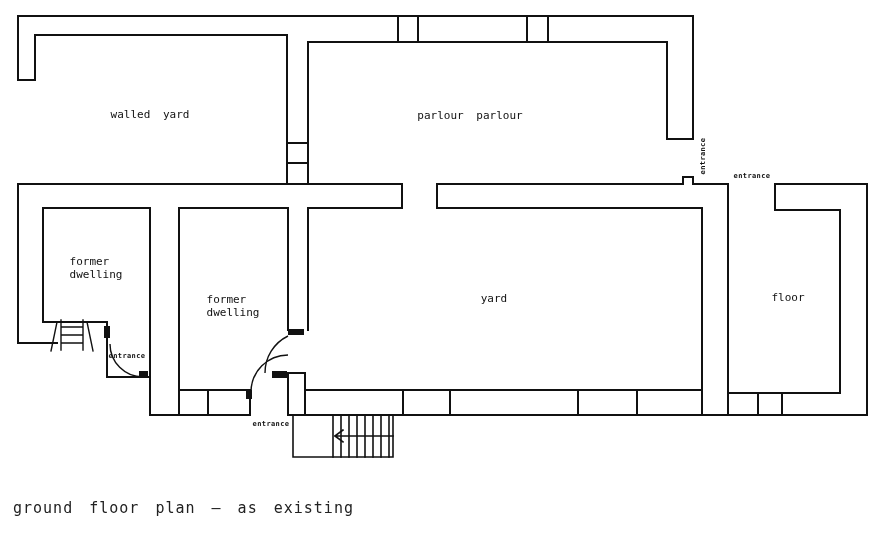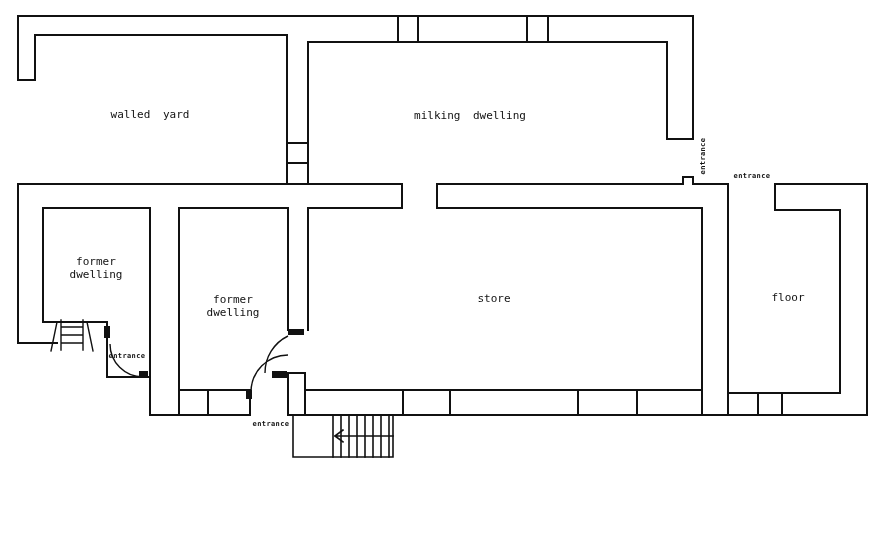--- a/index.html
+++ b/index.html
@@ -4,21 +4,21 @@
 <style>
   html,body{margin:0;padding:0;background:#fff;}
   #stage{
     position:relative;width:886px;height:537px;background:#fff;overflow:hidden;
     font-family:"DejaVu Sans Mono", monospace;
   }
   #plan-svg{position:absolute;left:0;top:0;}
   .room-label{
     position:absolute;transform:translate(-50%,-50%);
     font-size:11px;color:#111;letter-spacing:0px;word-spacing:6px;
-    text-align:center;line-height:13px;white-space:pre;
+    line-height:13px;white-space:pre;
   }
   .entrance-label{
     position:absolute;transform:translate(-50%,-50%);
     font-size:7px;font-weight:bold;color:#111;letter-spacing:0.4px;white-space:nowrap;
   }
   .entrance-label.vertical{transform:translate(-50%,-50%) rotate(-90deg);}
   .caption{
     position:absolute;left:13px;top:499px;
     font-size:15px;color:#222;letter-spacing:1px;word-spacing:6px;white-space:nowrap;
   }
@@ -78,32 +78,33 @@
       <rect x="104" y="326" width="6" height="12"></rect>
       <rect x="139" y="371" width="9" height="7"></rect>
       <rect x="246" y="390" width="6" height="9"></rect>
       <rect x="272" y="371" width="15" height="7"></rect>
       <rect x="288" y="329" width="16" height="6"></rect>
     </g>
   </svg>
 
   <div class="room-label" style="left:150px;top:114px">walled yard</div>
 
-  <div class="room-label" style="left:470px;top:115px">milking dwelling</div>
+  <div class="room-label" style="left:470px;top:115px">parlour parlour</div>
 
   <div class="room-label" style="left:96px;top:268px"><span>former</span><br><span>dwelling</span></div>
 
   <div class="room-label" style="left:233px;top:306px"><span>former</span><br><span>dwelling</span></div>
 
-  <div class="room-label" style="left:494px;top:298px">store</div>
+  <div class="room-label" style="left:494px;top:298px">yard</div>
 
   <div class="room-label" style="left:788px;top:297px">floor</div>
 
   <div class="entrance-label" style="left:127px;top:356px">entrance</div>
 
   <div class="entrance-label" style="left:271px;top:424px">entrance</div>
 
   <div class="entrance-label vertical" style="left:703px;top:156px">entrance</div>
 
   <div class="entrance-label" style="left:752px;top:176px">entrance</div>
 
+  <div class="caption">ground floor plan — as existing</div>
 
 </div>
 
 </body></html>

